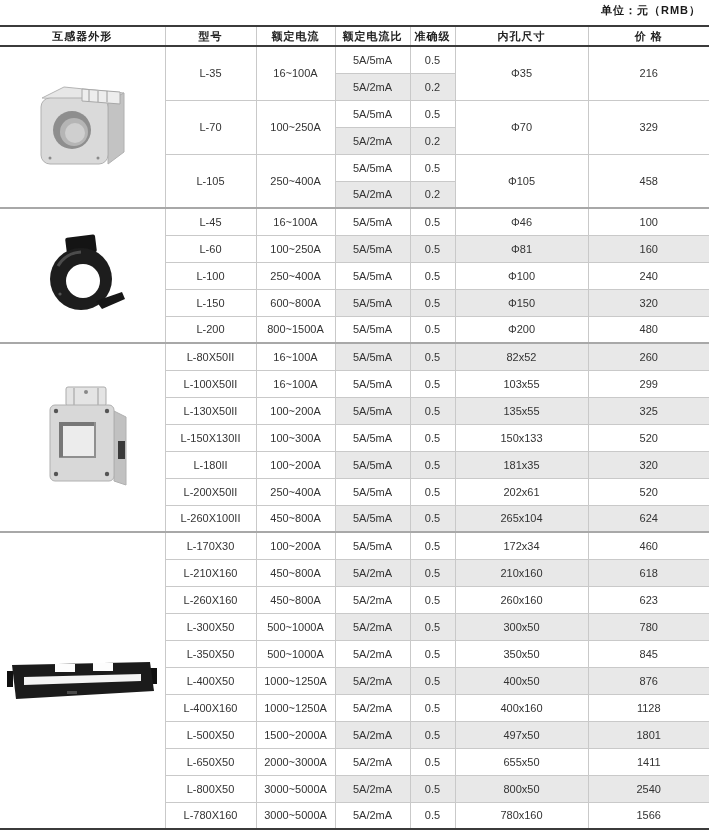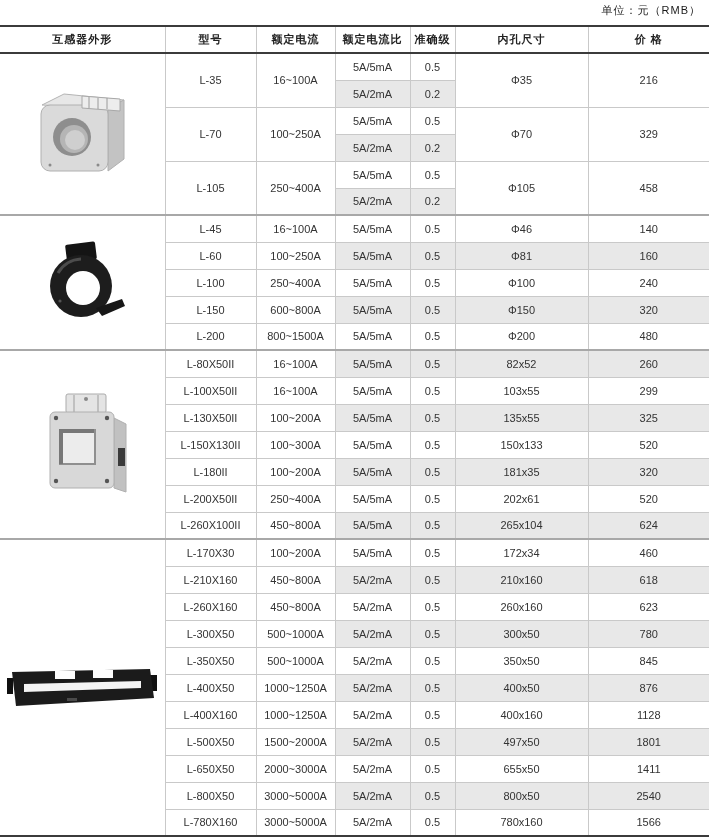--- a/index.html
+++ b/index.html
@@ -14,21 +14,21 @@
     width: 709px; height: 839px;
     background: #ffffff;
     position: relative;
     font-family: "Liberation Sans", sans-serif;
     overflow: hidden;
   }
   .unit-note {
     position: absolute;
     top: 3px; right: 8px;
     font-size: 11px;
-    font-weight: 400;
+    font-weight: 700;
     color: #1a1a1a;
     letter-spacing: 1px;
   }
   table.price-table {
     position: absolute;
     top: 25px; left: 0;
     width: 709px;
     border-collapse: collapse;
     table-layout: fixed;
     border-top: 2px solid var(--dark);
@@ -36,21 +36,21 @@
   }
   th, td {
     font-size: 11px;
     color: #333;
     text-align: center;
     vertical-align: middle;
     padding: 0 2px;
     overflow: hidden;
     white-space: nowrap;
   }
-  thead tr { height: 27px; }
+  thead tr { height: 20px; }
   tbody tr { height: 27px; }
   th {
     font-weight: 700;
     color: #222;
     border-bottom: 2px solid var(--dark);
     border-left: 1px solid var(--light);
     background: #fff;
     letter-spacing: 1px;
   }
   th:first-child { border-left: none; }
@@ -158,21 +158,21 @@
     <polygon points="60,73 86,64 89,71 66,81" fill="#171717"></polygon>
     <circle cx="24" cy="66" r="1.6" fill="#555"></circle>
   </svg>
 </span>
         </td>
         <td rowspan="1">L-45</td>
         <td rowspan="1">16~100A</td>
         <td>5A/5mA</td>
         <td>0.5</td>
         <td rowspan="1">Φ46</td>
-        <td rowspan="1">140</td>
+        <td rowspan="1">100</td>
       </tr>
       <tr>
         <td rowspan="1">L-60</td>
         <td rowspan="1">100~250A</td>
         <td class="sh">5A/5mA</td>
         <td class="sh">0.5</td>
         <td rowspan="1" class="sh">Φ81</td>
         <td rowspan="1" class="sh">160</td>
       </tr>
       <tr>

